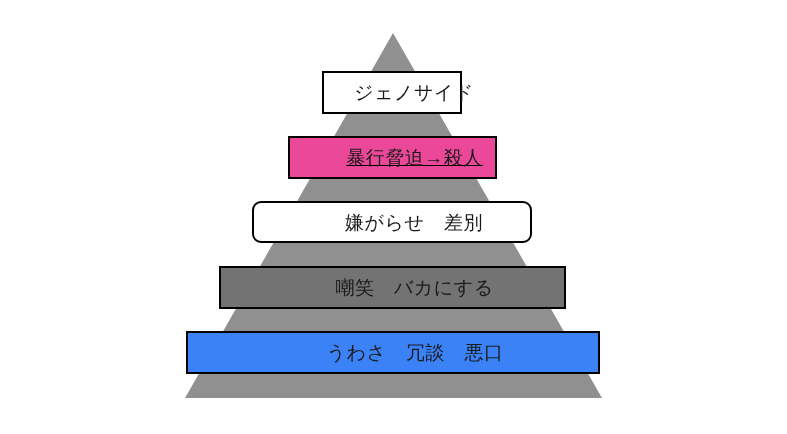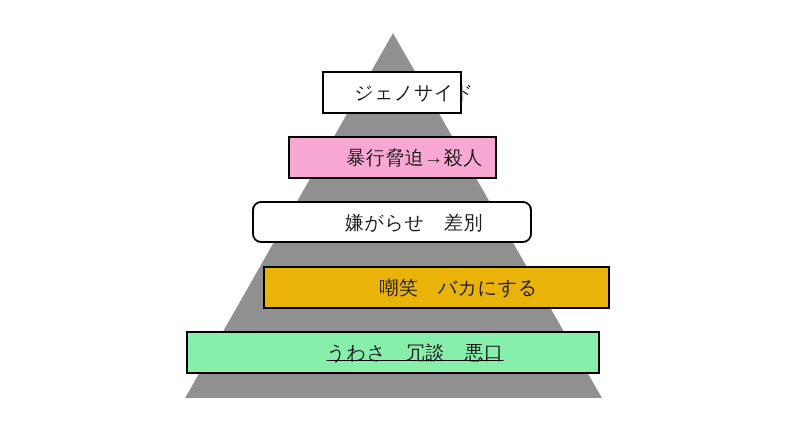--- a/index.html
+++ b/index.html
@@ -68,29 +68,29 @@
 <div id="diagram-root" style="background: rgb(255, 255, 255);">
 
   <svg id="pyramid-shape" viewBox="0 0 787 434" width="787" height="434" aria-hidden="true">
     <polygon points="393,33 602,398 185,398" fill="#909090" stroke="none"></polygon>
   </svg>
 
   <div class="level-box" id="level-box-1" style="background: rgb(255, 255, 255); border-color: rgb(0, 0, 0);">
     <span class="level-label" style="color: rgb(26, 26, 26);">ジェノサイド</span>
   </div>
 
-  <div class="level-box" id="level-box-2" style="background: #f9a8d4; border-color: rgb(0, 0, 0);">
+  <div class="level-box" id="level-box-2" style="background: #ec4899; border-color: rgb(0, 0, 0); text-decoration: underline;">
     <span class="level-label" style="color: rgb(26, 26, 26);">暴行脅迫→殺人</span>
   </div>
 
   <div class="level-box" id="level-box-3" style="background: rgb(255, 255, 255); border-color: rgb(0, 0, 0);">
     <span class="level-label" style="color: rgb(26, 26, 26);">嫌がらせ　差別</span>
   </div>
 
-  <div class="level-box" id="level-box-4" style="background: #eab308; border-color: rgb(0, 0, 0); margin-left: 44px;">
+  <div class="level-box" id="level-box-4" style="background: #737373; border-color: rgb(0, 0, 0);">
     <span class="level-label" style="color: rgb(26, 26, 26);">嘲笑　バカにする</span>
   </div>
 
-  <div class="level-box" id="level-box-5" style="background: #86efac; border-color: rgb(0, 0, 0); text-decoration: underline;">
+  <div class="level-box" id="level-box-5" style="background: #3b82f6; border-color: rgb(0, 0, 0);">
     <span class="level-label" style="color: rgb(26, 26, 26);">うわさ　冗談　悪口</span>
   </div>
 
 </div>
 
 </body></html>

